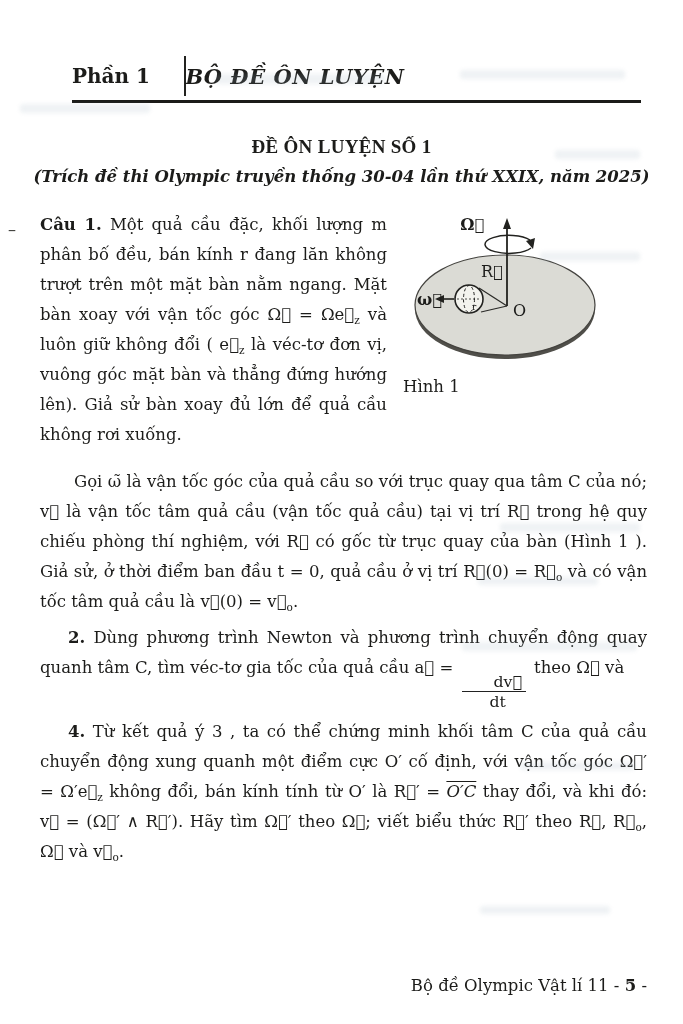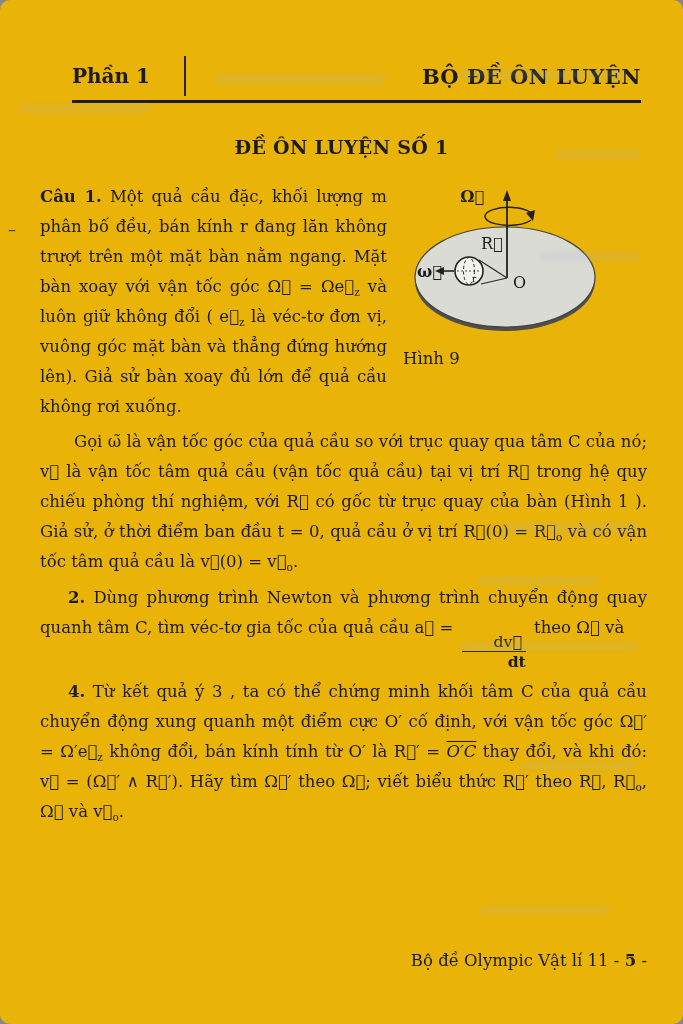--- a/index.html
+++ b/index.html
@@ -1,49 +1,49 @@
 <!DOCTYPE html>
 <html lang="vi"><head>
 <meta charset="utf-8">
 <style>
   html,body { margin:0; padding:0; background:#888; }
   .page {
     position:relative; width:683px; height:1024px; margin:0 auto;
-    background:#eab308; overflow:hidden;
-    font-family:"DejaVu Serif", serif; color:#1c1c1a;border-radius:10px;
+    background:#ffffff; overflow:hidden;
+    font-family:"DejaVu Serif", serif; color:#1c1c1a;
   }
   
   .header { display:flex; align-items:stretch; margin:56px 42px 0 72px; height:40px; }
   .header .part-cell { width:112px; display:flex; align-items:center; }
   .part { font-size:20px; font-weight:bold; }
   .vline { width:1.5px; background:#22221f; }
-  .title-cell { flex:1; display:flex; align-items:center; justify-content:flex-end; }
+  .title-cell { flex:1; display:flex; align-items:center; justify-content:flex-start;font-style:italic; }
   .htitle { font-size:21px; font-weight:bold; letter-spacing:0.5px; }
   .header-rule { height:2.5px; background:#1b1b18; margin:4px 42px 0 72px; }
   
-  .doc-title { text-align:center; font-size:19px; font-weight:bold; margin-top:33px; letter-spacing:0.3px; }
+  .doc-title { text-align:center; font-size:19px; font-weight:bold; margin-top:33px; letter-spacing:0.3px;font-family:Liberation Serif, serif; }
   .doc-subtitle { text-align:center; font-size:16.5px; font-weight:bold; font-style:italic; margin-top:9px; }
   
   .content { margin:24px 36px 0 40px; font-size:16.5px; line-height:30px; text-align:justify; }
   .p { margin:0; }
-  .ind { text-indent:34px; margin-top:5px; }
+  .ind { text-indent:34px; margin-top:17px; }
   .item { text-indent:28px; margin-top:6px; }
   .cau { margin-top:2px; }
   sub { font-size:10.5px; line-height:0; }
-  .frac { display:inline-flex; flex-direction:column; align-items:flex-end;
+  .frac { display:inline-flex; flex-direction:column; align-items:flex-start;
           vertical-align:-14px; line-height:1.12; margin:0 3px; font-size:0.95em; }
   .frac .n { border-bottom:1.3px solid #222; padding:0 4px 1px; }
-  .frac .d { padding-top:1px;font-weight:bold; }
+  .frac .d { padding-top:1px; }
   .ovl { text-decoration:overline;font-style:italic; }
   
   .figure { float:right; width:250px; margin:0 0 4px 10px; }
   .figure svg { display:block; }
   .caption { font-size:16.5px; margin:4px 0 0 6px; text-align:left; text-indent:0; }
   
-  .footer { position:absolute; right:36px; bottom:54px; font-size:16.5px; }
+  .footer { position:absolute; right:36px; bottom:29px; font-size:16.5px; }
   .margin-mark { position:absolute; left:8px; top:220px; font-size:16px; color:#3c3c38; }
   .bleed { position:absolute; background:#9fb2c0; opacity:0.17; filter:blur(2px); border-radius:3px; pointer-events:none; }
 </style>
 </head>
 <body>
 
 <div class="page">
 
   <div class="bleed" style="left:215px;top:74px;width:170px;height:10px;"></div>
   <div class="bleed" style="left:460px;top:70px;width:165px;height:9px;"></div>
@@ -61,20 +61,21 @@
       <span class="part">Phần 1</span>
     </div>
     <span class="vline"></span>
     <div class="title-cell">
       <span class="htitle">BỘ ĐỀ ÔN LUYỆN</span>
     </div>
   </div>
   <div class="header-rule"></div>
 
   <div class="doc-title">ĐỀ ÔN LUYỆN SỐ 1</div>
+  <div class="doc-subtitle">(Trích đề thi Olympic truyền thống 30-04 lần thứ XXIX, năm 2025)</div>
 
   <span class="margin-mark">–</span>
 
   <div class="content">
 
     <div class="figure">
       <svg width="250" height="158" viewBox="0 0 250 158">
 
         <ellipse cx="108" cy="99" rx="90" ry="50" fill="#504f4a"></ellipse>
 
@@ -95,21 +96,21 @@
         <text x="75" y="100" font-size="9" fill="#222">r</text>
 
         <line x1="57" y1="89" x2="44" y2="89" stroke="#22221f" stroke-width="1.6"></line>
         <polygon points="38,89 47,85 47,93" fill="#22221f"></polygon>
 
         <text x="87" y="20" font-size="16" font-weight="bold" text-anchor="end" fill="#1c1c1a">Ω⃗</text>
         <text x="84" y="67" font-size="16" fill="#1c1c1a">R⃗</text>
         <text x="20" y="95" font-size="16" font-weight="bold" fill="#1c1c1a">ω⃗</text>
         <text x="116" y="106" font-size="16" fill="#1c1c1a">O</text>
       </svg>
-      <div class="caption">Hình 9</div>
+      <div class="caption">Hình 1</div>
     </div>
 
     <p class="p cau"><b>Câu 1.</b> Một quả cầu đặc, khối lượng m phân bố đều, bán kính r đang lăn không trượt trên một mặt bàn nằm ngang. Mặt bàn xoay với vận tốc góc Ω⃗ = Ωe⃗<sub>z</sub> và luôn giữ không đổi ( e⃗<sub>z</sub> là véc-tơ đơn vị, vuông góc mặt bàn và thẳng đứng hướng lên). Giả sử bàn xoay đủ lớn để quả cầu không rơi xuống.</p>
     <p class="p ind">Gọi ω̃ là vận tốc góc của quả cầu so với trục quay qua tâm C của nó; v⃗ là vận tốc tâm quả cầu (vận tốc quả cầu) tại vị trí R⃗ trong hệ quy chiếu phòng thí nghiệm, với R⃗ có gốc từ trục quay của bàn (Hình 1 ). Giả sử, ở thời điểm ban đầu t = 0, quả cầu ở vị trí R⃗(0) = R⃗<sub>o</sub> và có vận tốc tâm quả cầu là v⃗(0) = v⃗<sub>o</sub>.</p>
     <p class="p item"><b>2.</b> Dùng phương trình Newton và phương trình chuyển động quay quanh tâm C, tìm véc-tơ gia tốc của quả cầu a⃗ = <span class="frac">
           <span class="n">dv⃗</span>
           <span class="d">dt</span>
         </span> theo Ω⃗ và</p>
     <p class="p item"><b>4.</b> Từ kết quả ý 3 , ta có thể chứng minh khối tâm C của quả cầu chuyển động xung quanh một điểm cực O′ cố định, với vận tốc góc Ω⃗′ = Ω′e⃗<sub>z</sub> không đổi, bán kính tính từ O′ là R⃗′ = <span class="ovl">O′C</span> thay đổi, và khi đó: v⃗ = (Ω⃗′ ∧ R⃗′). Hãy tìm Ω⃗′ theo Ω⃗; viết biểu thức R⃗′ theo R⃗, R⃗<sub>o</sub>, Ω⃗ và v⃗<sub>o</sub>.</p>
 

